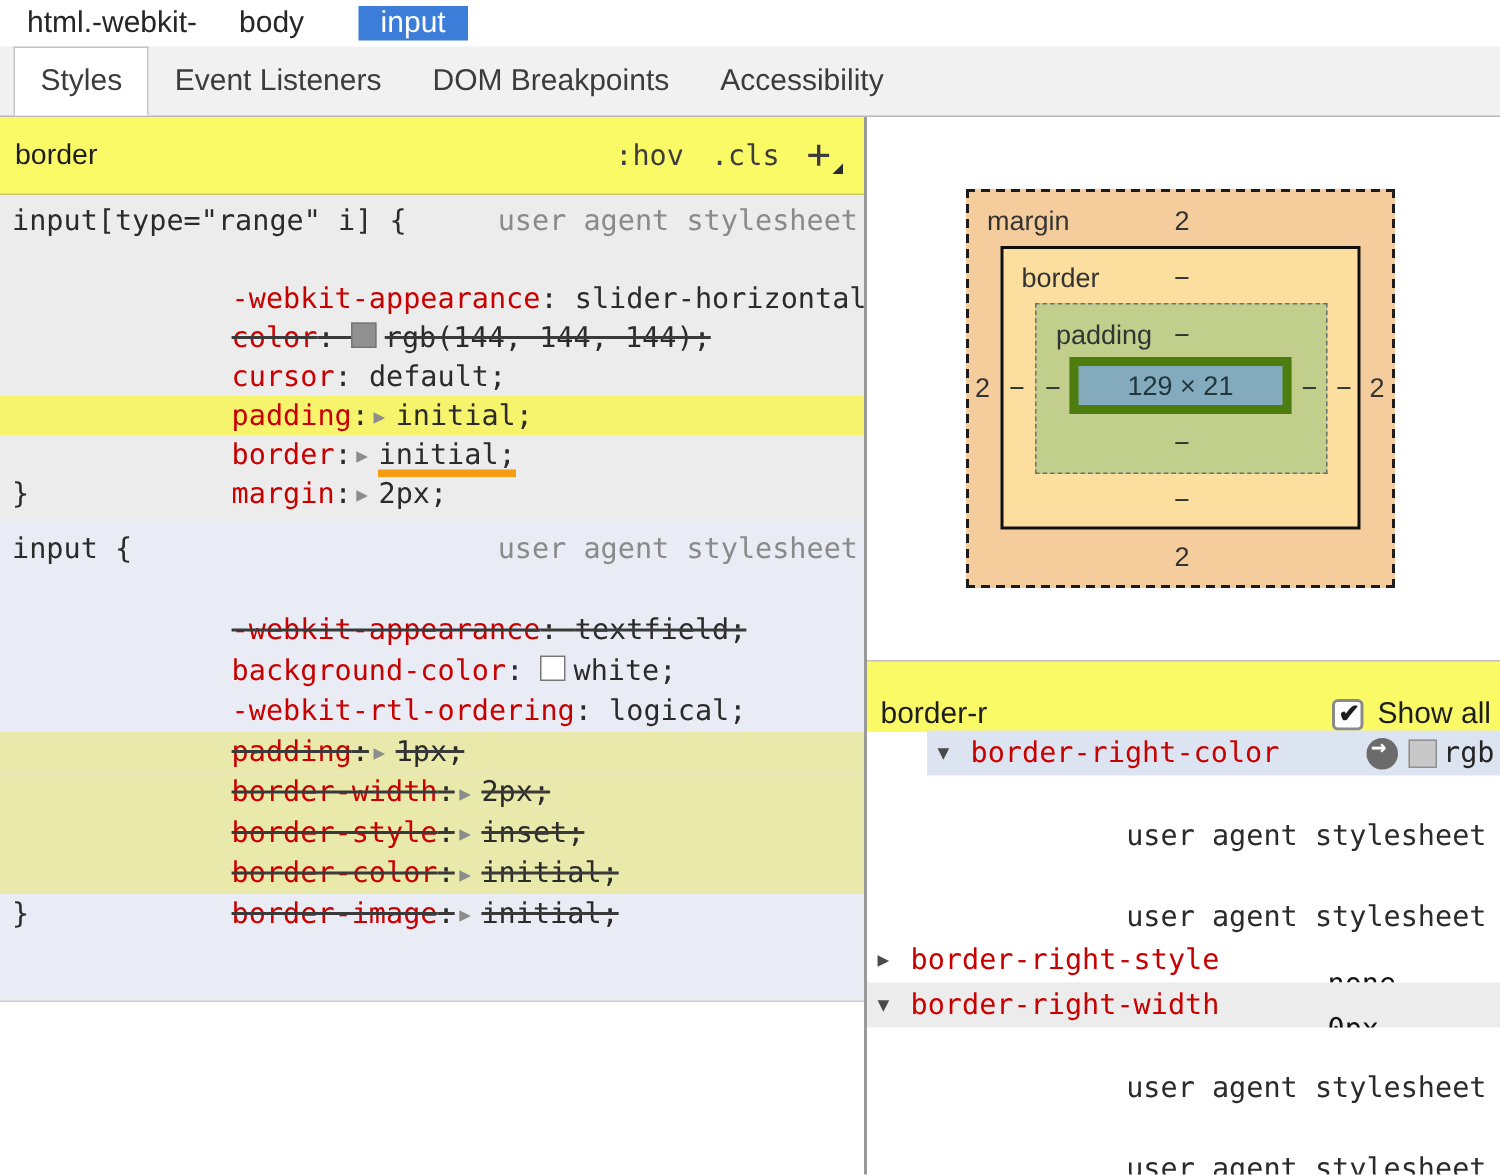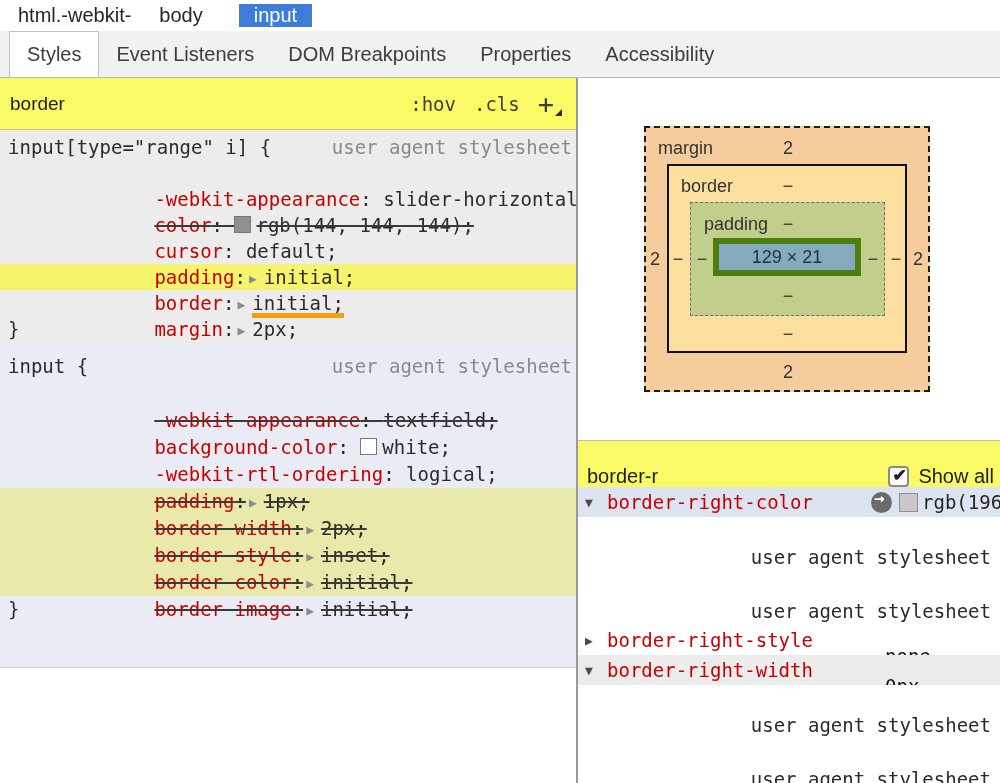--- a/index.html
+++ b/index.html
@@ -79,21 +79,21 @@
   .cp-showall{margin-left:auto;margin-right:6px;display:flex;align-items:center;gap:9px;}
   .cbx{width:21px;height:21px;box-sizing:border-box;border:2px solid #8a8a8a;border-radius:4px;
        background:#fdfdfd;position:relative;}
   .cbx::after{content:"✔";position:absolute;left:2px;top:-3px;font-size:17px;color:#1d1d1d;font-weight:bold;}
 
   
   .cp-list{position:absolute;left:0;top:409px;width:422px;height:296px;
            font-family:"DejaVu Sans Mono","Liberation Mono",monospace;font-size:19px;color:#252525;}
   .cp-row{position:relative;white-space:pre;overflow:hidden;}
   .prop-row{height:30px;display:flex;align-items:center;padding-left:7px;}
-  .prop-row.selrow{background:var(--selected_row_blue);}
+  .prop-row.selrow{background:var(--selected_row_blue);margin-left:40px;}
   .prop-row.altrow{background:#ececec;}
   .tri{width:22px;flex:0 0 22px;color:#4a4a4a;font-size:13px;}
   .tri.exp::before{content:"▼";}
   .tri.col::before{content:"▶";}
   .cp-name{color:var(--property_red);}
   .cp-val-abs{position:absolute;left:307px;top:16px;line-height:30px;color:#111;}
   .cp-colorcluster{position:absolute;left:293px;top:0;height:30px;display:flex;align-items:center;}
   .goto{width:21px;height:21px;border-radius:50%;background:#6b6b6b;position:relative;flex:0 0 21px;}
   .goto::after{content:"→";position:absolute;left:3px;top:-4px;color:#fff;font-size:17px;font-weight:bold;}
   .cp-swatch{display:inline-block;width:17px;height:17px;border:1px solid #8f8f8f;margin:0 4px 0 7px;}
@@ -108,21 +108,20 @@
   <div class="crumbs">
     <span class="crumb">html.-webkit-</span>
     <span class="crumb">body</span>
     <span class="crumb sel">input</span>
   </div>
 
   <div class="tabbar">
     <div class="tab active">Styles</div>
     <div class="tab">Event Listeners</div>
     <div class="tab">DOM Breakpoints</div>
-    <div class="tab">Properties</div>
     <div class="tab">Accessibility</div>
   </div>
 
   <div class="main">
 
     <div class="styles-pane">
 
       <div class="sp-filter">
         <span class="sp-filter-text">border</span>
         <span class="sp-controls">

